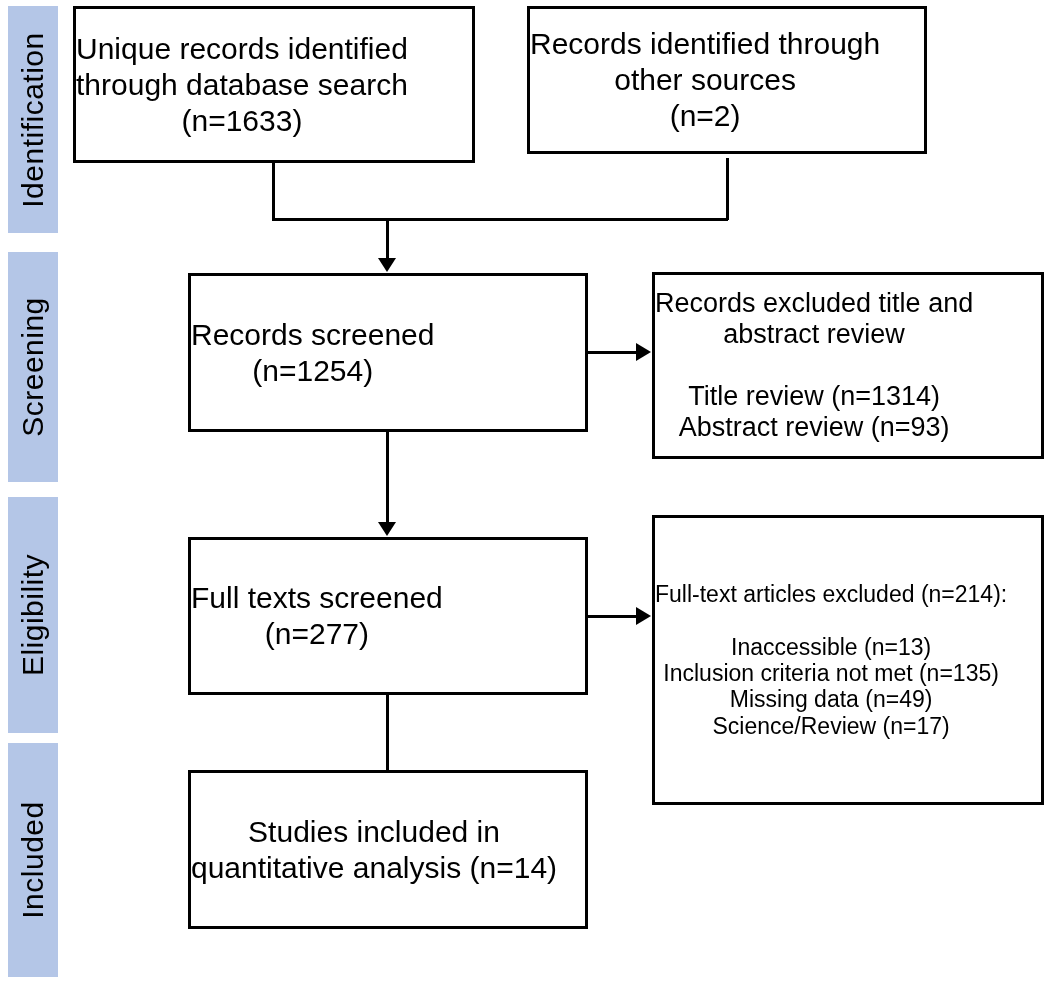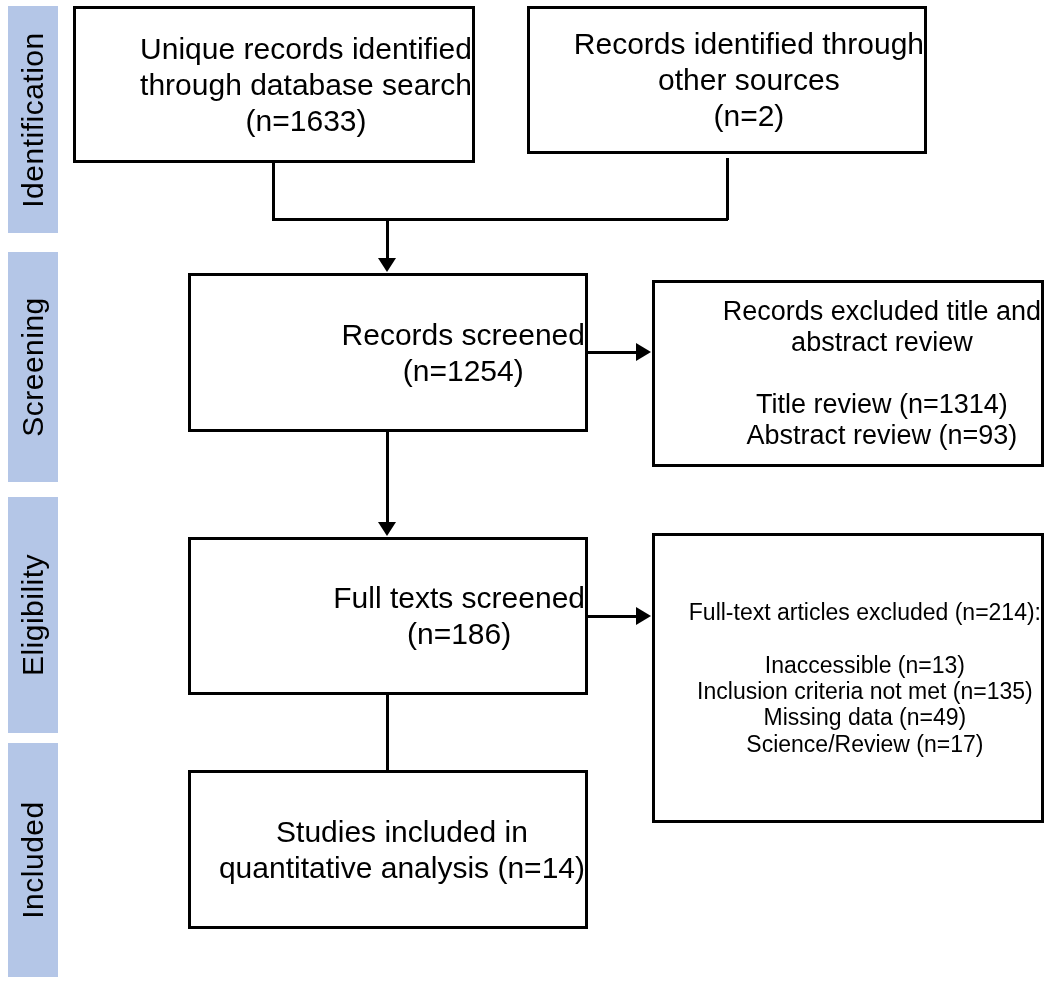--- a/index.html
+++ b/index.html
@@ -33,21 +33,21 @@
     letter-spacing: 0.5px;
   }
   
   .node {
     position: absolute;
     box-sizing: border-box;
     background: #ffffff;
     border: 3px solid #000000;
     display: flex;
     align-items: center;
-    justify-content: flex-end;
+    justify-content: flex-start;
     text-align: center;
   }
   .node-text {
     white-space: pre-line;
     color: #000000;
   }
   .fs-main  { font-size: 30px; line-height: 1.2; }
   .fs-side1 { font-size: 27px; line-height: 1.15; }
   .fs-side2 { font-size: 23px; line-height: 1.15; }
   
@@ -105,38 +105,38 @@
   <div class="line" style="left:272px; top:218px; width:456px; height:2.5px;"></div>
   <div class="line" style="left:386px; top:218px; width:2.5px; height:42px;"></div>
   <div class="arrowhead down" style="left:378px; top:258px;"></div>
 
   <div class="node" style="left:188px; top:273px; width:400px; height:159px;">
     <span class="node-text fs-main">Records screened
 (n=1254)</span>
   </div>
   <div class="line" style="left:586px; top:351px; width:52px; height:2.5px;"></div>
   <div class="arrowhead right" style="left:636px; top:343px;"></div>
-  <div class="node" style="left:652px; top:272px; width:392px; height:187px;margin-top:8px;">
+  <div class="node" style="left:652px; top:272px; width:392px; height:187px;">
     <span class="node-text fs-side1">Records excluded title and
 abstract review
 
 Title review (n=1314)
 Abstract review (n=93)</span>
   </div>
 
   <div class="line" style="left:386px; top:430px; width:2.5px; height:94px;"></div>
   <div class="arrowhead down" style="left:378px; top:522px;"></div>
 
   <div class="node" style="left:188px; top:537px; width:400px; height:158px;">
     <span class="node-text fs-main">Full texts screened
-(n=186)</span>
+(n=277)</span>
   </div>
   <div class="line" style="left:586px; top:615px; width:52px; height:2.5px;"></div>
   <div class="arrowhead right" style="left:636px; top:607px;"></div>
-  <div class="node" style="left:652px; top:533px; width:392px; height:290px;">
+  <div class="node" style="left:652px; top:515px; width:392px; height:290px;">
     <span class="node-text fs-side2">Full-text articles excluded (n=214):
 
 Inaccessible (n=13)
 Inclusion criteria not met (n=135)
 Missing data (n=49)
 Science/Review (n=17)</span>
   </div>
 
   <div class="line" style="left:386px; top:693px; width:2.5px; height:102px;"></div>
   <div class="arrowhead down" style="left:378px; top:793px;"></div>

